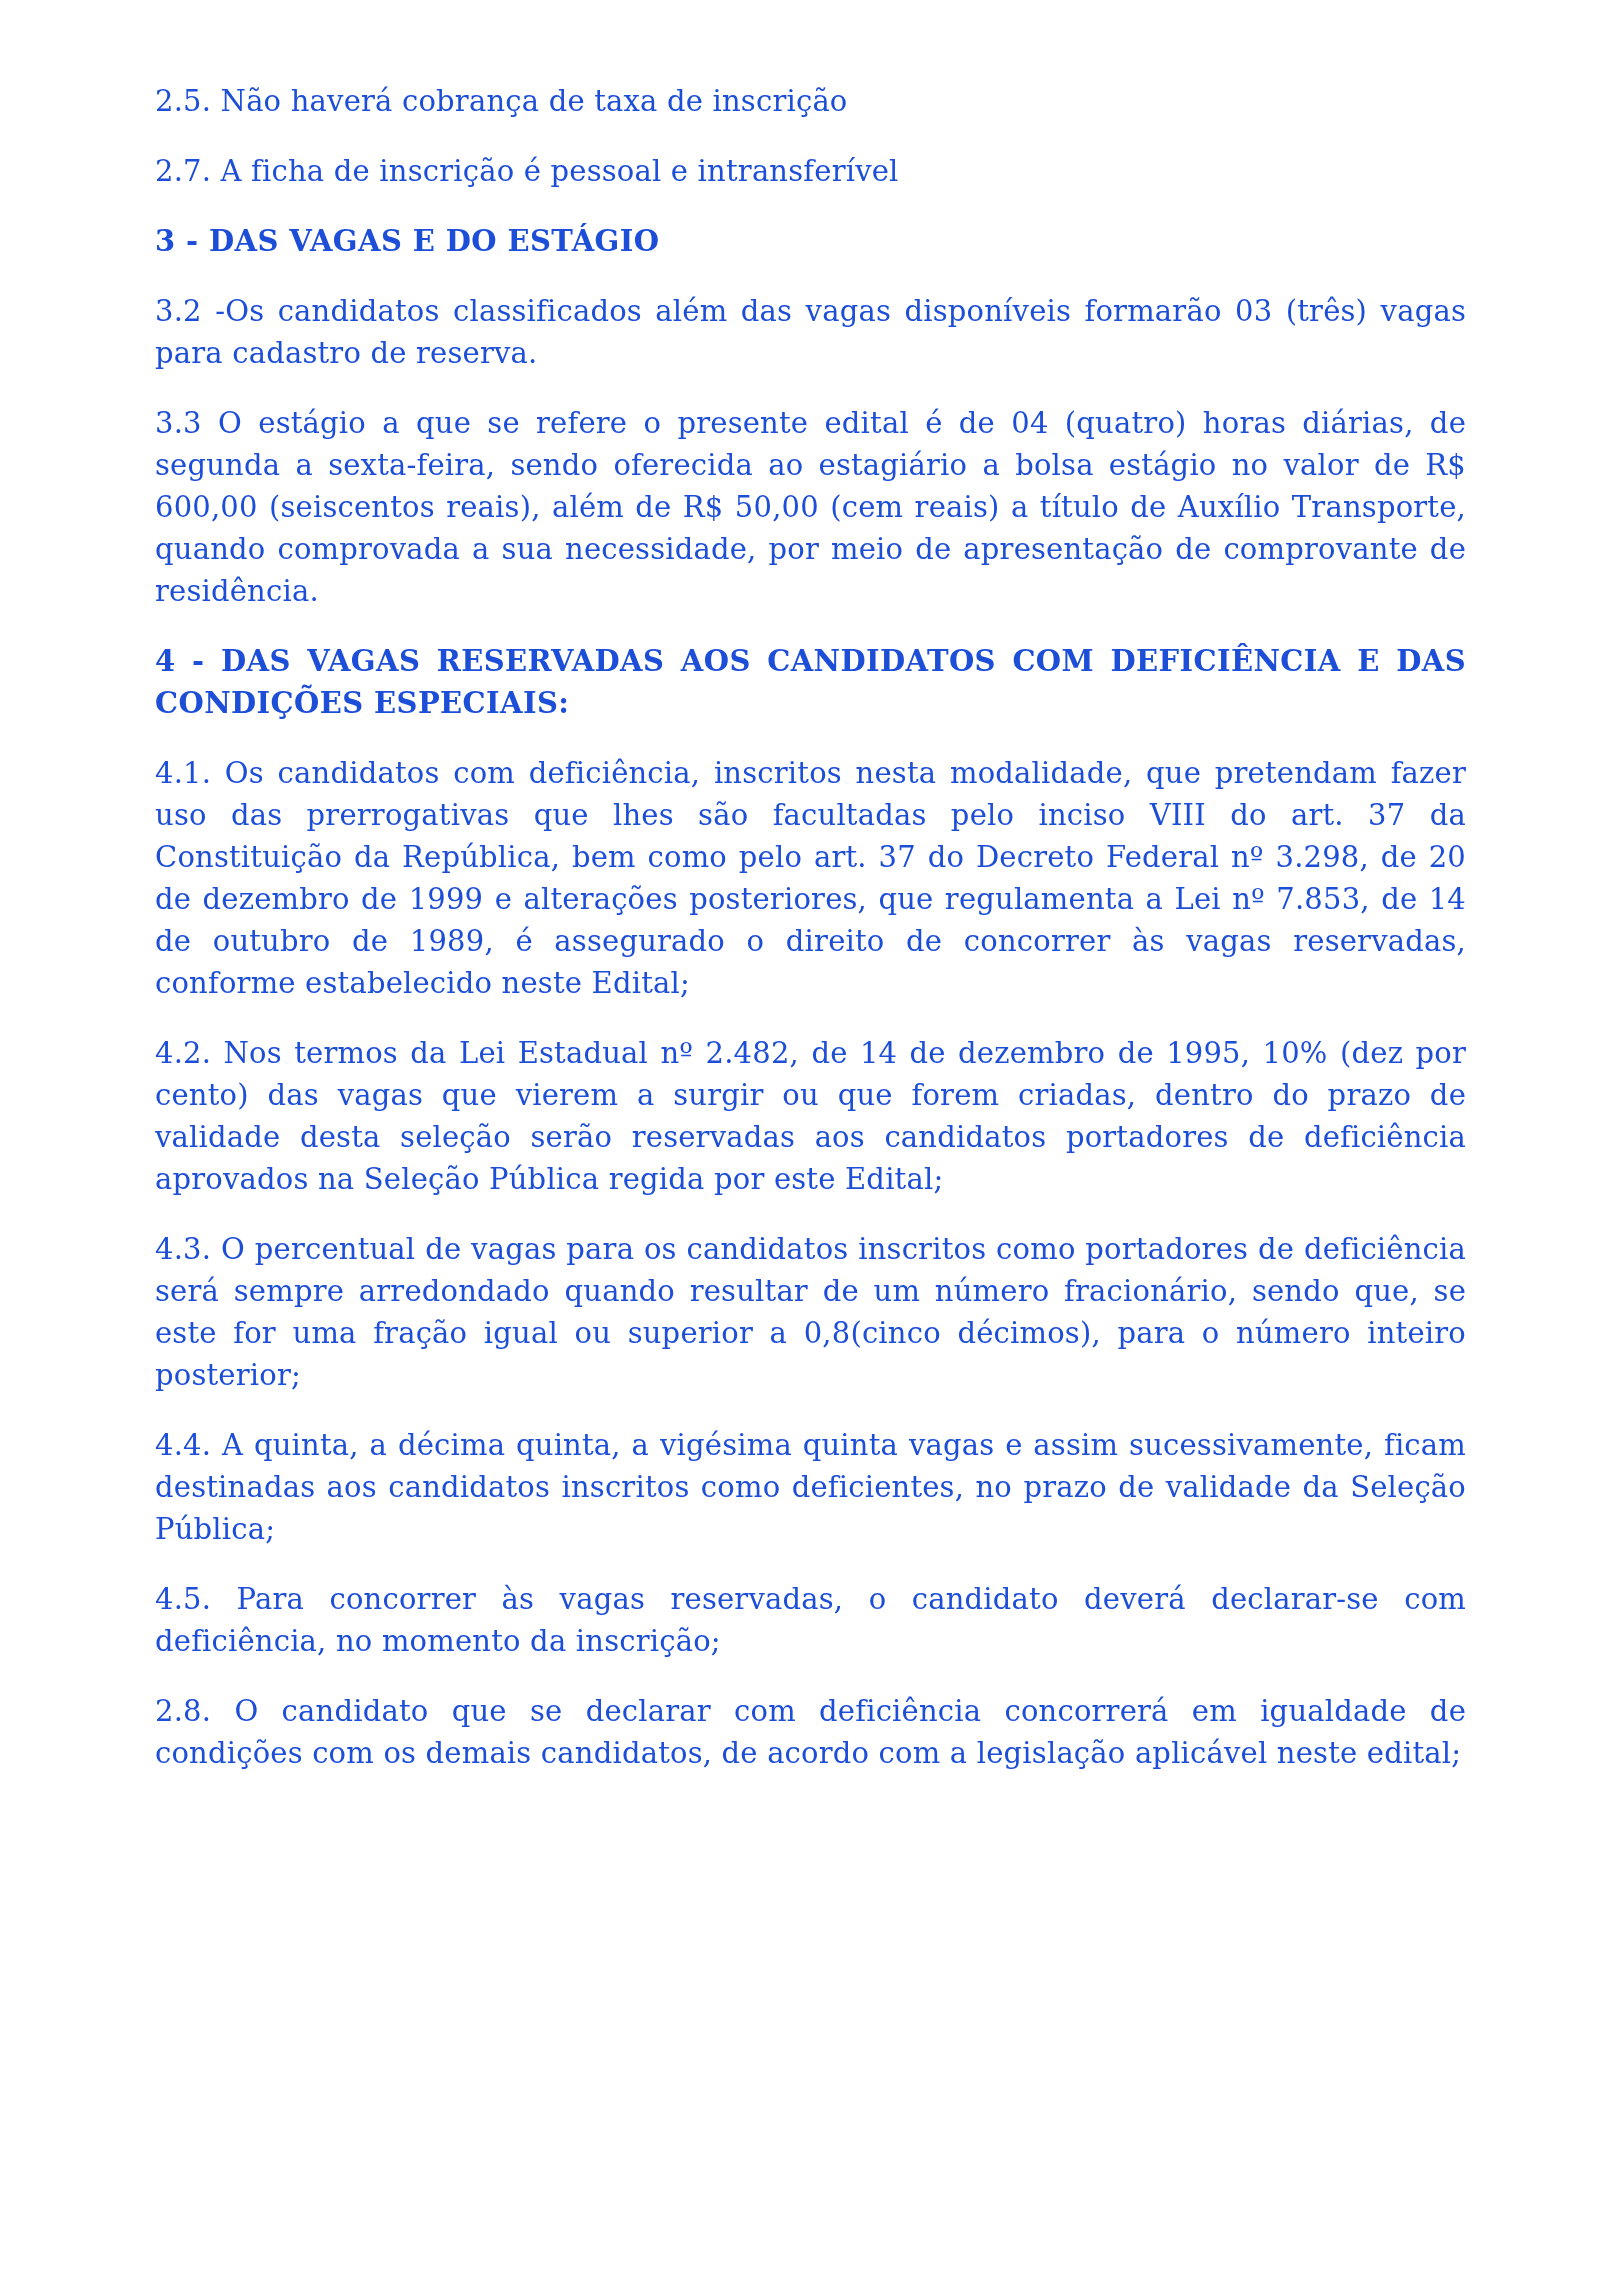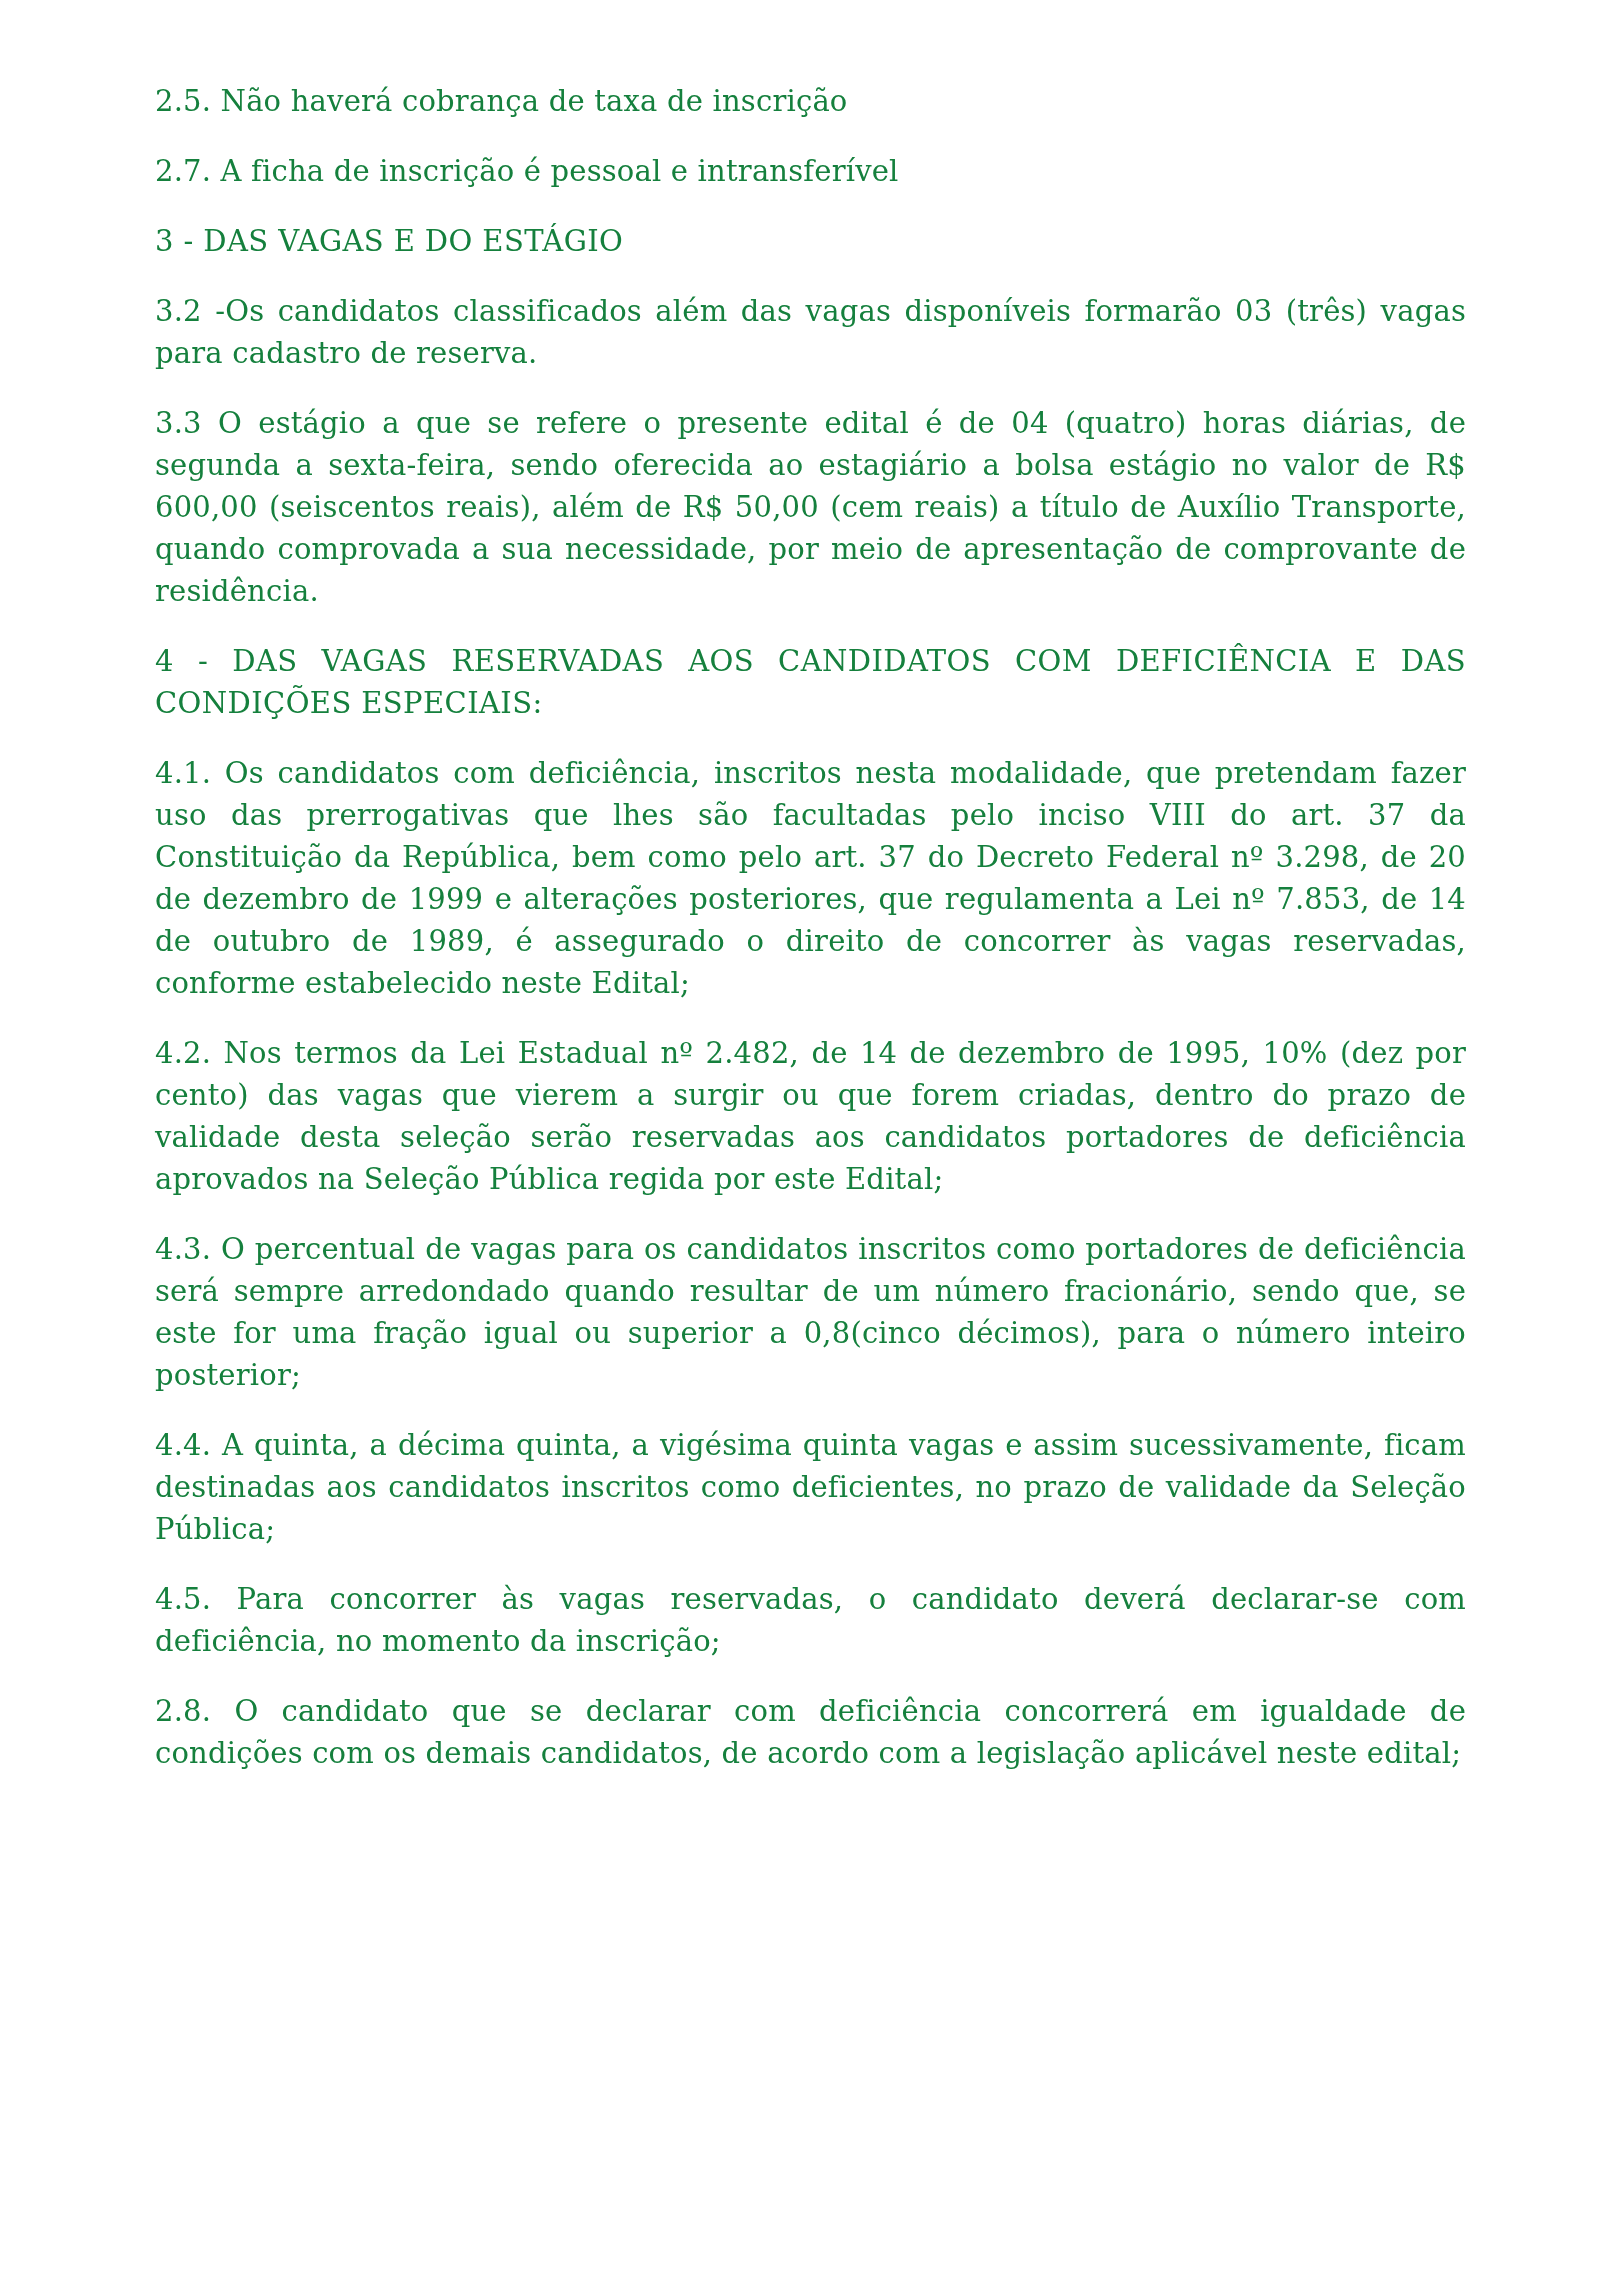--- a/index.html
+++ b/index.html
@@ -8,32 +8,32 @@
     background: #ffffff;
   }
   .page {
     position: relative;
     width: 1621px;
     height: 2293px;
     background: #ffffff;
     box-sizing: border-box;
     padding: 80px 155px 59px 155px;
     font-family: "DejaVu Serif", "Liberation Serif", serif;
-    color: #15803d;
+    color: #1d4ed8;
     overflow: hidden;
   }
   .doc-block {
     font-size: 29px;
     line-height: 42px;
     text-align: justify;
     margin: 0 0 28px 0;
     letter-spacing: 0.2px;
   }
   .doc-block.heading {
-    font-weight: normal;
+    font-weight: bold;
     letter-spacing: 0.4px;
   }
   
 </style>
 </head>
 <body>
 
 <div class="page">
   <p class="doc-block">2.5. Não haverá cobrança de taxa de inscrição</p>
   <p class="doc-block">2.7. A ficha de inscrição é pessoal e intransferível</p>

